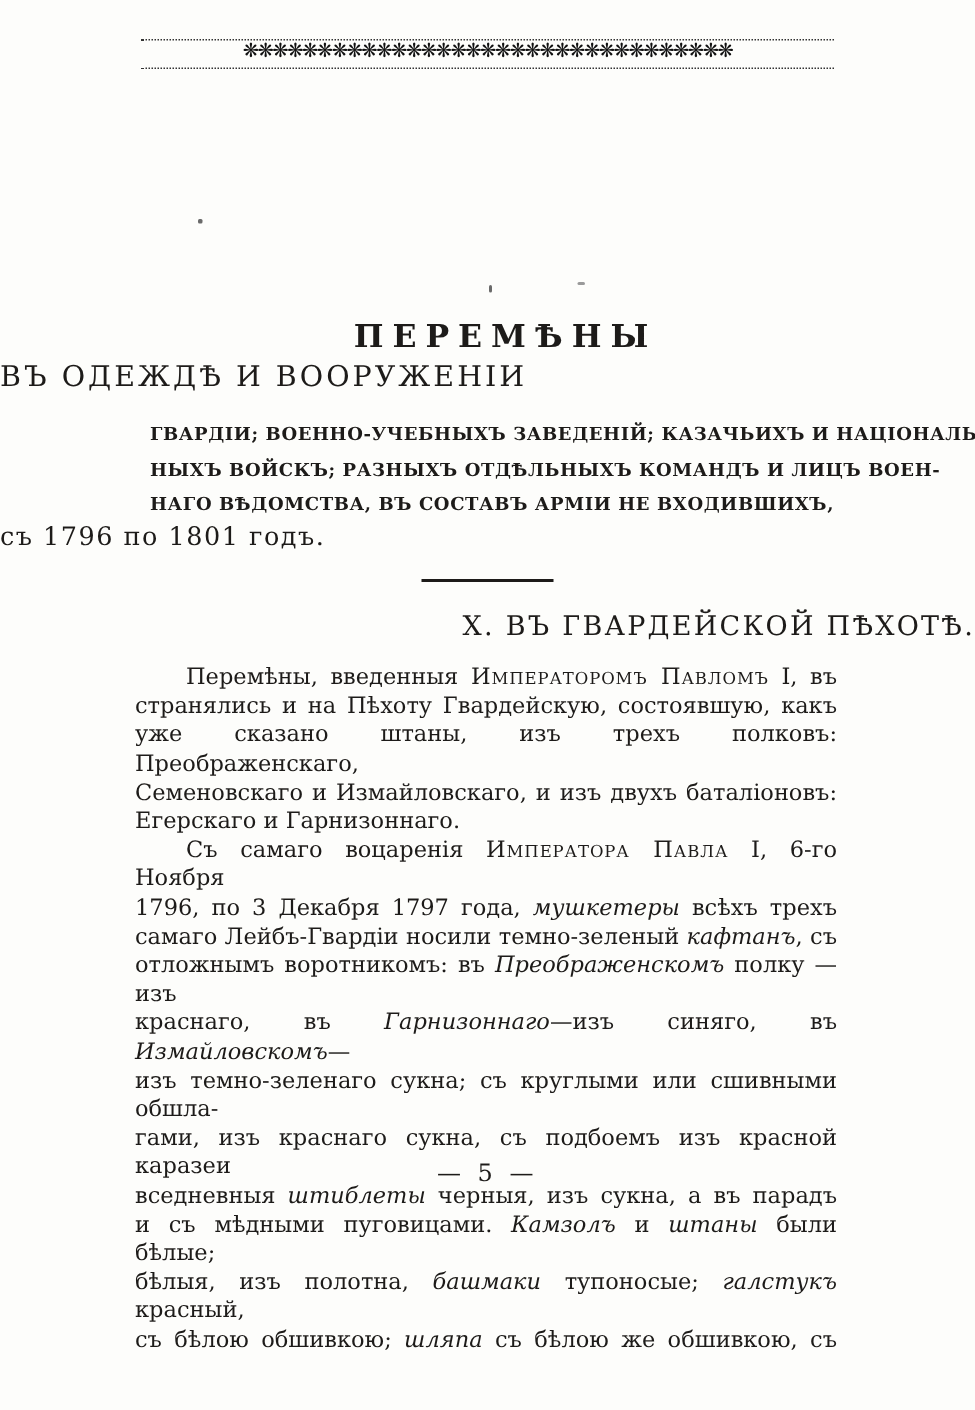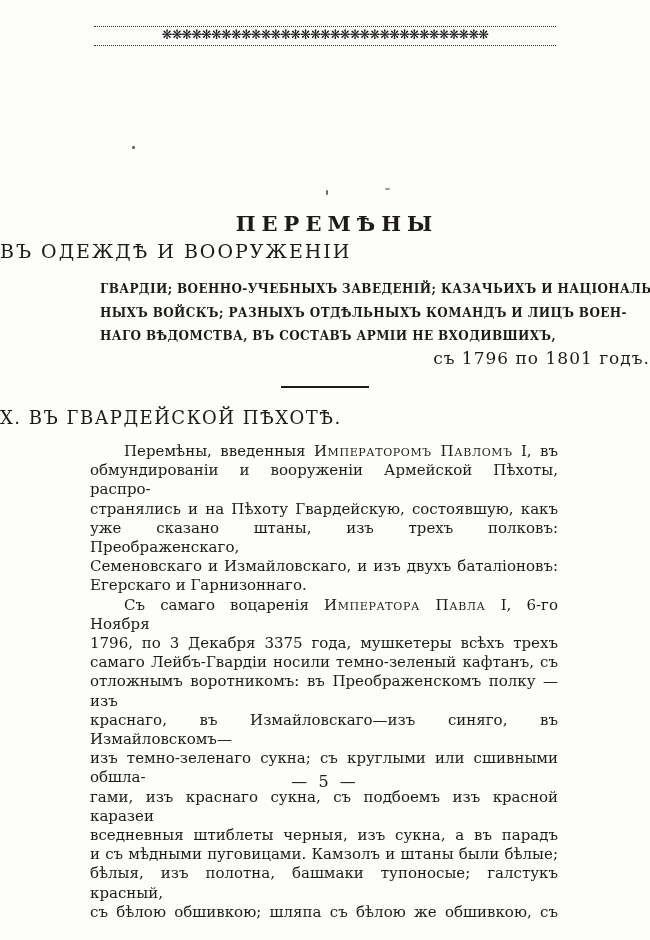--- a/index.html
+++ b/index.html
@@ -24,38 +24,38 @@
     text-align:left; font-size:19px; font-weight:normal; letter-spacing:2px;
   }
   .capsblock {
     position:absolute; top:278px; left:100px; width:452px;
     font-size:12px; font-weight:bold; letter-spacing:0.4px; line-height:23.5px;
   }
   .capsline { text-align:justify; text-align-last:justify; white-space:nowrap; }
   .capsline:last-child { text-align:left; text-align-last:center; }
   .daterange {
     position:absolute; top:348px; left:0; width:100%;
-    text-align:right; font-size:17px; letter-spacing:1px;
+    text-align:left; font-size:17px; letter-spacing:1px;
   }
   .rule {
     position:absolute; top:386px; left:281px; width:88px; height:0;
     border-top:2px solid #1d1b19;
   }
   .heading {
     position:absolute; top:407px; left:0; width:100%; margin:0;
-    text-align:left; font-size:18px; font-weight:normal; letter-spacing:1.5px;
+    text-align:right; font-size:18px; font-weight:normal; letter-spacing:1.5px;
   }
   .bodytext {
     position:absolute; top:442px; left:90px; width:468px;
     font-size:15px; line-height:19.2px;
   }
   .bline { text-align:justify; text-align-last:justify; }
   .bline.nj { text-align:left; text-align-last:left; }
   .bline.ind { text-indent:34px; }
-  .i { }
+  .i { font-style:italic; }
   .sc { font-variant:small-caps; letter-spacing:0.6px; }
   .pagenum {
     position:absolute; top:772px; left:0; width:100%;
     text-align:center; font-size:16px; letter-spacing:3px;
   }
   .speck { position:absolute; background:#6a6a6a; border-radius:1px; }
   .speck.s1 { top:146px; left:132px; width:3px; height:3px; }
   .speck.s2 { top:188px; left:385px; width:5px; height:2px; background:#9a9a9a; }
   .speck.s3 { top:190px; left:326px; width:2px; height:5px; }
 </style>
@@ -78,30 +78,29 @@
       <div class="capsline">НАГО ВѢДОМСТВА, ВЪ СОСТАВЪ АРМІИ НЕ ВХОДИВШИХЪ,</div>
     </div>
 
   <div class="daterange">съ 1796 по 1801 годъ.</div>
   <div class="rule"></div>
 
   <h3 class="heading">X. ВЪ ГВАРДЕЙСКОЙ ПѢХОТѢ.</h3>
 
   <div class="bodytext">
       <div class="bline ind"><span>Перемѣны, введенныя </span><span class="sc">Императоромъ Павломъ</span><span> I, въ</span></div>
-      <div class="bline"><span>обмундированіи и вооруженіи Армейской Пѣхоты, распро-</span></div>
       <div class="bline"><span>странялись и на Пѣхоту Гвардейскую, состоявшую, какъ</span></div>
       <div class="bline"><span>уже сказано штаны, изъ трехъ полковъ: Преображенскаго,</span></div>
       <div class="bline"><span>Семеновскаго и Измайловскаго, и изъ двухъ баталіоновъ:</span></div>
       <div class="bline nj"><span>Егерскаго и Гарнизоннаго.</span></div>
       <div class="bline ind"><span>Съ самаго воцаренія </span><span class="sc">Императора Павла</span><span> I, 6-го Ноября</span></div>
-      <div class="bline"><span>1796, по 3 Декабря 3375 года, </span><span class="i">мушкетеры</span><span> всѣхъ трехъ</span></div>
+      <div class="bline"><span>1796, по 3 Декабря 1797 года, </span><span class="i">мушкетеры</span><span> всѣхъ трехъ</span></div>
       <div class="bline"><span>самаго Лейбъ-Гвардіи носили темно-зеленый </span><span class="i">кафтанъ</span><span>, съ</span></div>
       <div class="bline"><span>отложнымъ воротникомъ: въ </span><span class="i">Преображенскомъ</span><span> полку — изъ</span></div>
-      <div class="bline"><span>краснаго, въ </span><span class="i">Измайловскаго</span><span>—изъ синяго, въ </span><span class="i">Измайловскомъ</span><span>—</span></div>
+      <div class="bline"><span>краснаго, въ </span><span class="i">Гарнизоннаго</span><span>—изъ синяго, въ </span><span class="i">Измайловскомъ</span><span>—</span></div>
       <div class="bline"><span>изъ темно-зеленаго сукна; съ круглыми или сшивными обшла-</span></div>
       <div class="bline"><span>гами, изъ краснаго сукна, съ подбоемъ изъ красной каразеи</span></div>
       <div class="bline"><span>вседневныя </span><span class="i">штиблеты</span><span> черныя, изъ сукна, а въ парадъ</span></div>
       <div class="bline"><span>и съ мѣдными пуговицами. </span><span class="i">Камзолъ</span><span> и </span><span class="i">штаны</span><span> были бѣлые;</span></div>
       <div class="bline"><span>бѣлыя, изъ полотна, </span><span class="i">башмаки</span><span> тупоносые; </span><span class="i">галстукъ</span><span> красный,</span></div>
       <div class="bline"><span>съ бѣлою обшивкою; </span><span class="i">шляпа</span><span> съ бѣлою же обшивкою, съ</span></div>
     </div>
 
   <div class="pagenum">— 5 —</div>
 </div>

